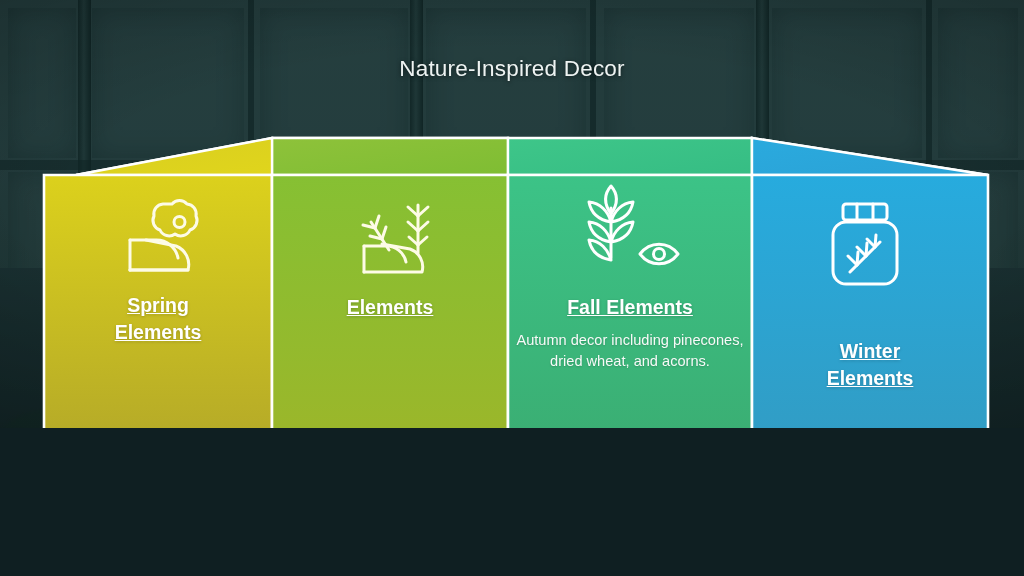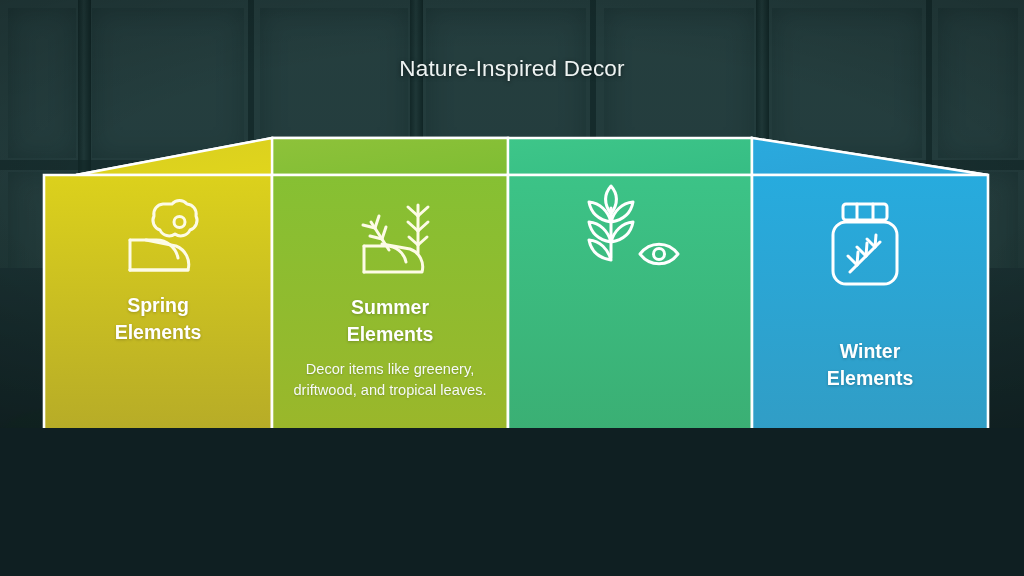--- a/index.html
+++ b/index.html
@@ -123,20 +123,21 @@
     position: absolute;
     text-align: center;
     color: #ffffff;
   }
   .panel-heading {
     font-weight: bold;
     font-size: 19.5px;
     line-height: 27px;
     color: #ffffff;
     text-shadow: 0 1px 3px rgba(0,0,0,0.22);
+    text-decoration: underline;
   }
   .panel-desc {
     font-size: 14.6px;
     line-height: 21px;
     color: #f7faf8;
     margin-top: 11px;
     text-shadow: 0 1px 2px rgba(0,0,0,0.18);
   }
 </style>
 </head>
@@ -298,26 +299,30 @@
 
   <div class="panel-text" style="left:48px; top:292px; width:220px;">
     <div class="panel-heading">
       <div>Spring</div>
       <div>Elements</div>
     </div>
   </div>
 
   <div class="panel-text" style="left:284px; top:294px; width:212px;">
     <div class="panel-heading">
-      <div>Summer</div>
       <div>Elements</div>
     </div>
-    <div class="panel-desc">Decor items like greenery, driftwood, and tropical leaves.</div>
-  </div>
-
+  </div>
+
+  <div class="panel-text" style="left:514px; top:294px; width:232px;">
+    <div class="panel-heading">
+      <div>Fall Elements</div>
+    </div>
+    <div class="panel-desc" style="margin-top:9px;">Autumn decor including pinecones, dried wheat, and acorns.</div>
+  </div>
 
   <div class="panel-text" style="left:756px; top:292px; width:228px;margin-top:46px;">
     <div class="panel-heading">
       <div>Winter</div>
       <div>Elements</div>
     </div>
   </div>
 
 </div>
 

